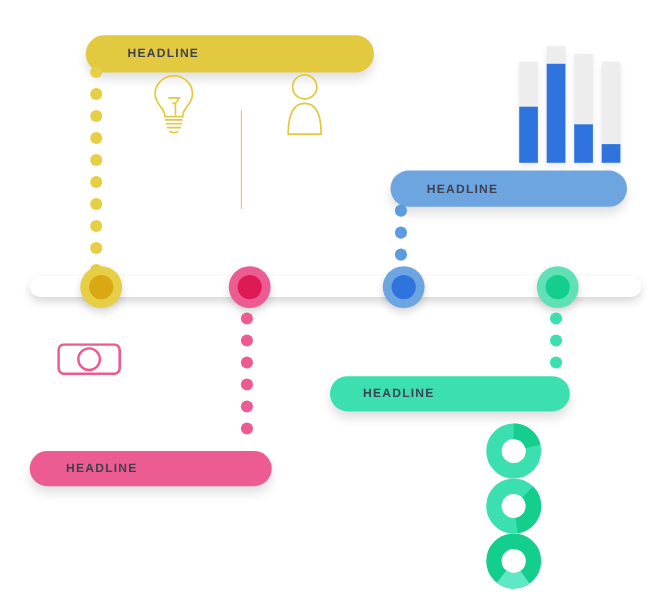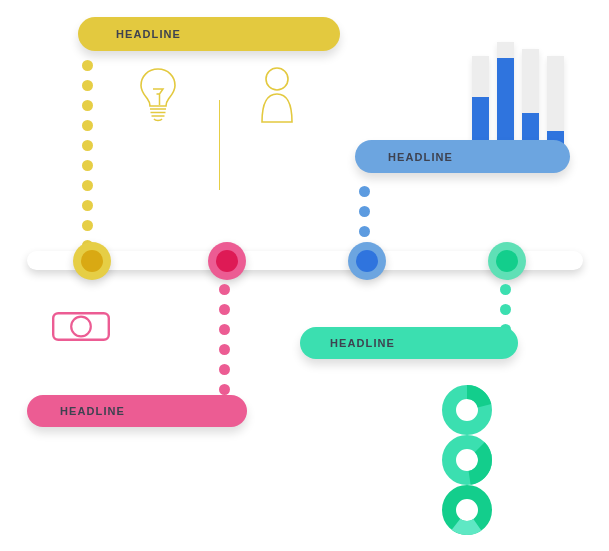--- a/index.html
+++ b/index.html
@@ -20,20 +20,21 @@
     background: #ffffff;
   }
 
   
   .pill {
     position: absolute;
     display: flex;
     align-items: center;
     border-radius: 999px;
     box-shadow: 0 6px 10px rgba(0,0,0,0.13);
+    margin-top: 15px;
   }
   .pill .pill-label {
     font-size: 11px;
     letter-spacing: 1.1px;
     font-weight: bold;
     color: #3e4250;
     white-space: nowrap;
   }
 
   #pill-yellow {

